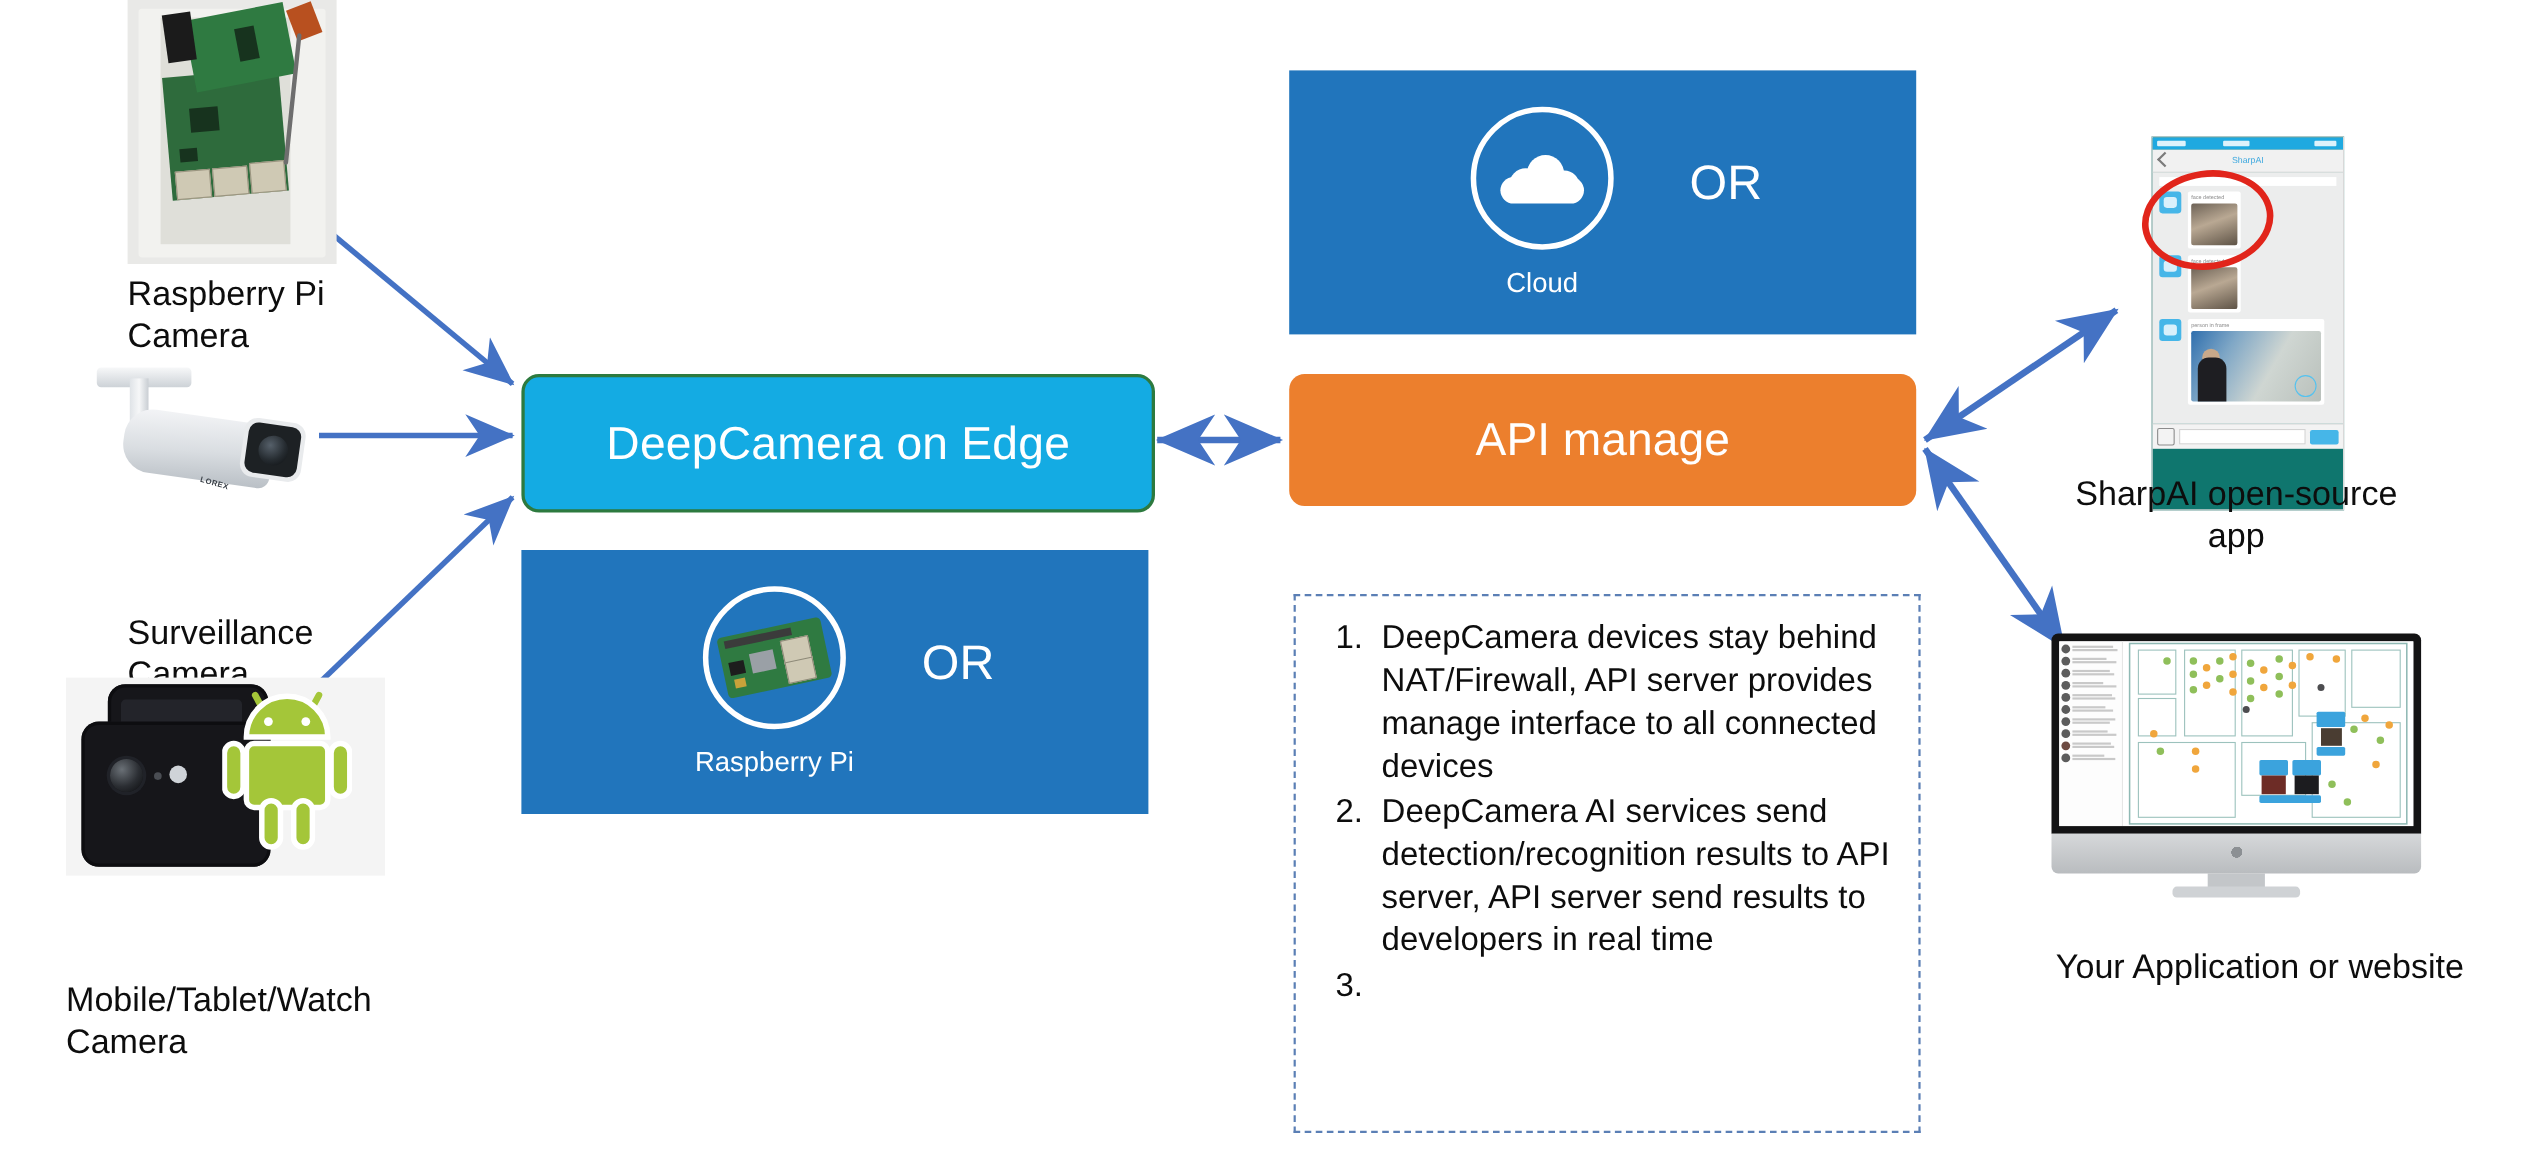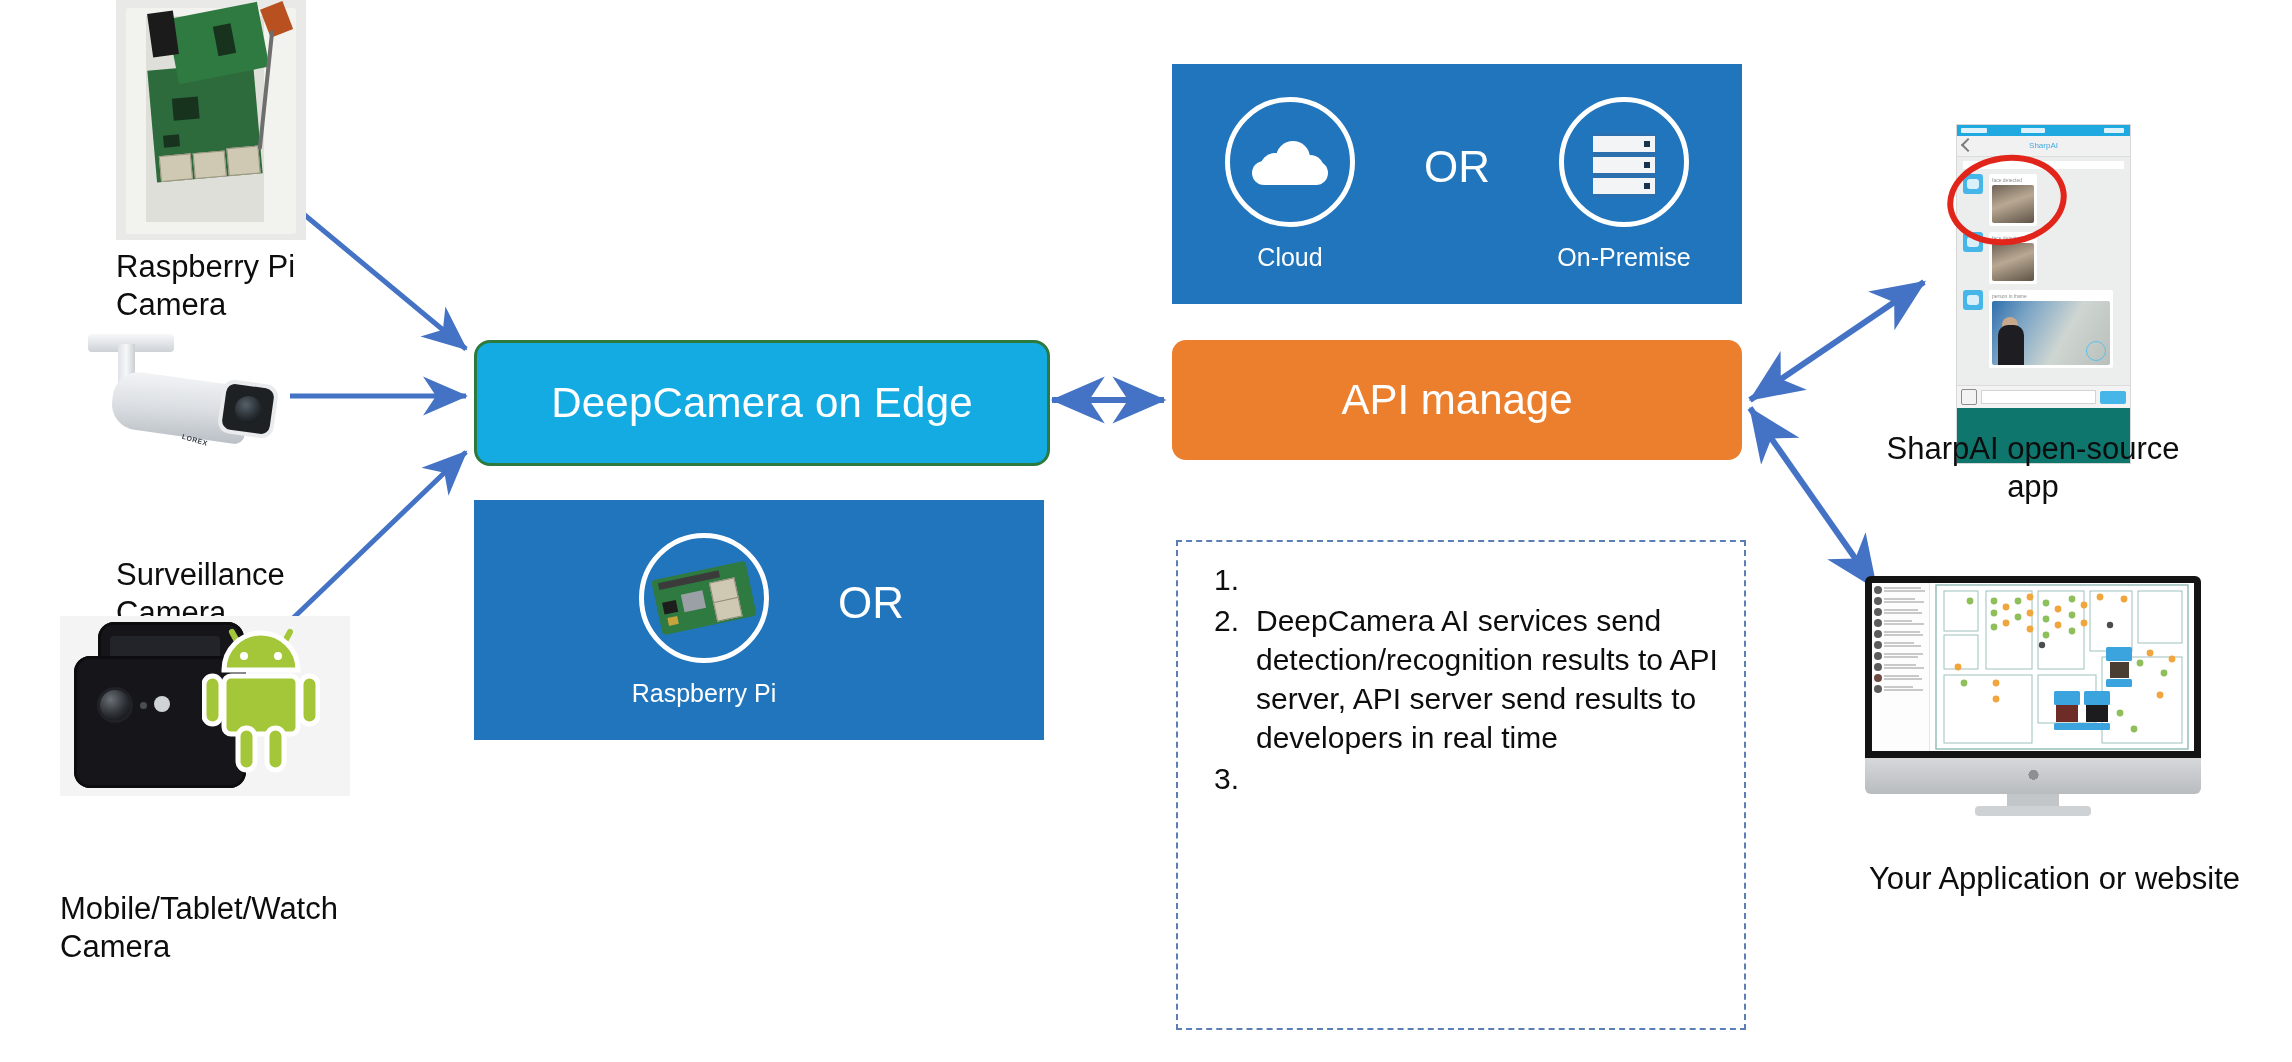--- a/index.html
+++ b/index.html
@@ -287,45 +287,30 @@
         <div class="b" style="left:24px;top:2px;width:34px;height:34px;"></div>
         <div class="b" style="left:44px;top:16px;width:28px;height:28px;"></div>
         <div class="base"></div>
       </div>
     </div>
     <div class="hw-label">Cloud</div>
   </div>
 
   <div class="or-word">OR</div>
 
-  <div class="hw-item">
-    <div class="hw-circle">
-      <div class="server-rack">
-        <div class="slab" style="top:2px;">
-            <span class="led" style="top:5px;"></span>
-          </div>
-        <div class="slab" style="top:23px;">
-            <span class="led" style="top:5px;"></span>
-          </div>
-        <div class="slab" style="top:44px;">
-            <span class="led" style="top:5px;"></span>
-          </div>
-      </div>
-    </div>
-    <div class="hw-label">On-Premise</div>
-  </div>
 </div>
 
 <div class="abs" id="api-box">
   <span class="lbl">API manage</span>
 </div>
 
 <div class="abs" id="notes-box">
   <div class="note-row">
     <div class="note-num">1.</div>
+    <div class="note-txt">DeepCamera devices stay behind NAT/Firewall, API server provides manage interface to all connected devices</div>
   </div>
   <div class="note-row">
     <div class="note-num">2.</div>
     <div class="note-txt"> DeepCamera AI services send detection/recognition results to API server, API server send results to developers in real time</div>
   </div>
   <div class="note-row">
     <div class="note-num">3.</div>
   </div>
 </div>
 

